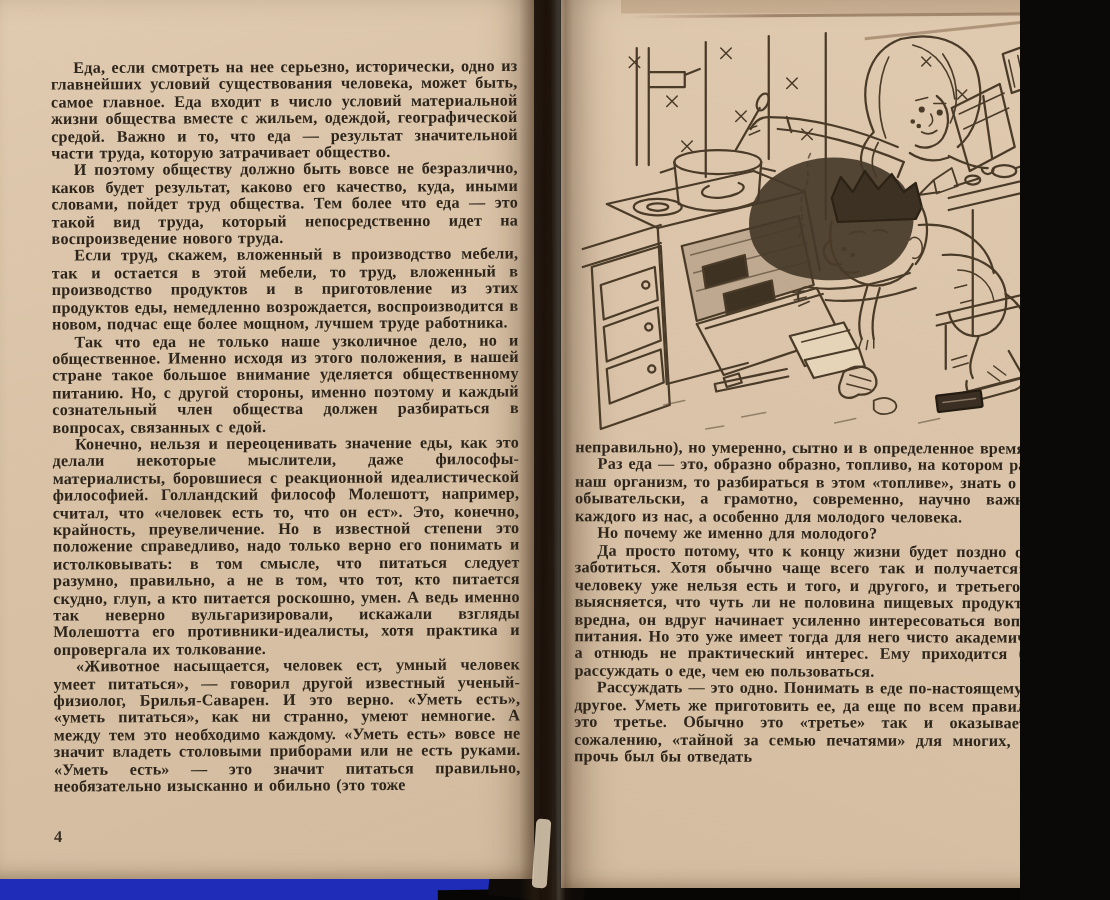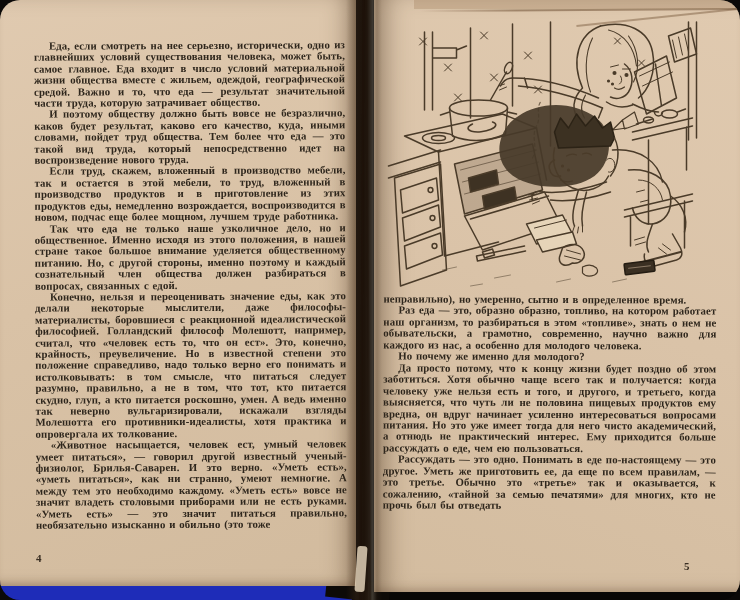--- a/index.html
+++ b/index.html
@@ -1,18 +1,18 @@
 <!DOCTYPE html>
 <html><head>
 <meta charset="utf-8">
 <title>Book spread scan</title>
 <style>
   html,body{margin:0;padding:0;background:#0b0908;}
-  .scene{position:relative;width:740px;height:600px;overflow:hidden;
-         background:#0b0908;font-family:"Liberation Serif",serif;border-radius:20px;}
+  .scene{position:relative;width:680px;height:600px;overflow:hidden;
+         background:#0b0908;font-family:"Liberation Serif",serif;}
   
   .backdrop-blue{position:absolute;left:-4px;bottom:-3px;width:392px;height:18px;
                  background:#1e2cb8;border-top:3px solid #381410;transform:rotate(0.4deg);}
   .backdrop-black{position:absolute;right:-4px;bottom:-2px;width:392px;height:14px;
                   background:#070605;transform:rotate(-0.8deg);transform-origin:right bottom;}
   .gutter-foot{position:absolute;left:326px;bottom:0;width:64px;height:20px;background:#0d0a07;
                transform:rotate(6deg);}
   
   .page{position:absolute;top:0;}
   .page-left{left:0;width:356px;height:586px;

